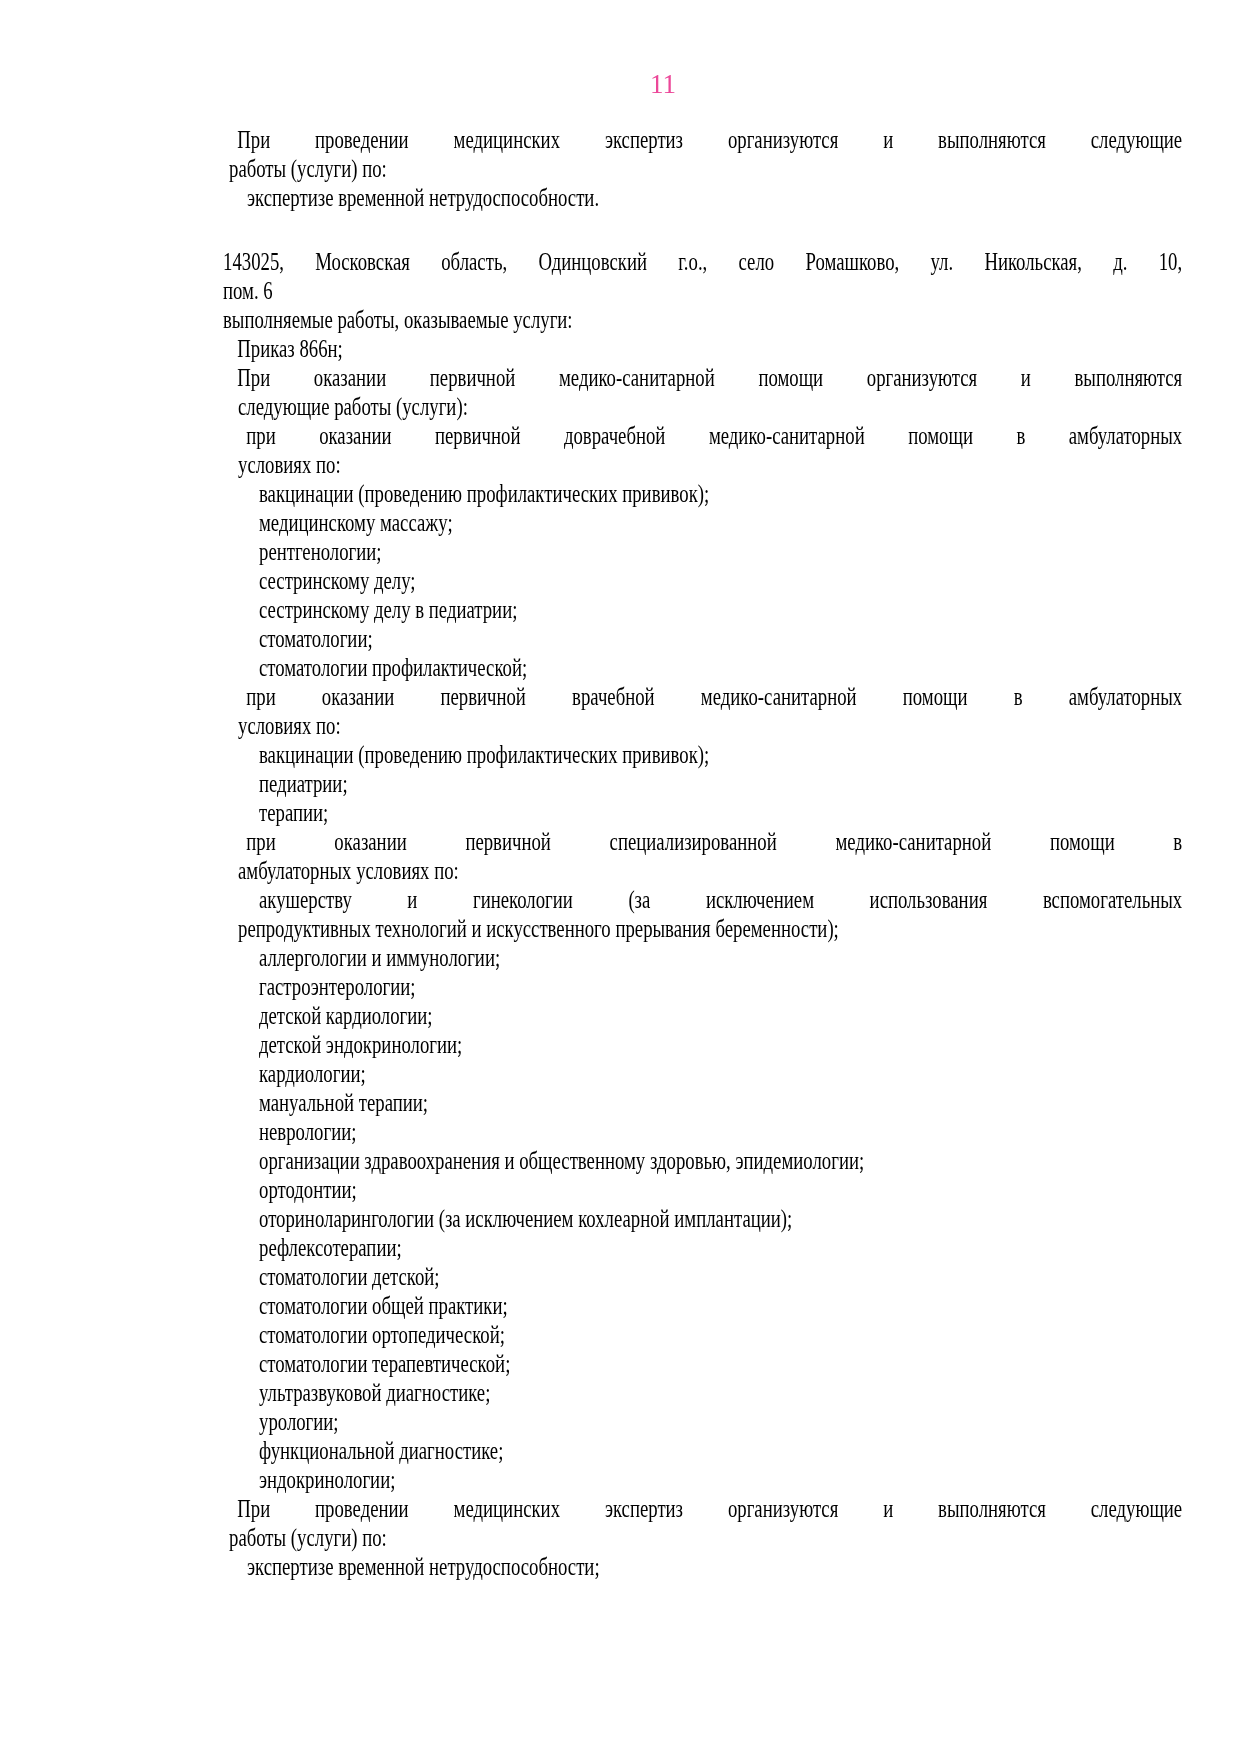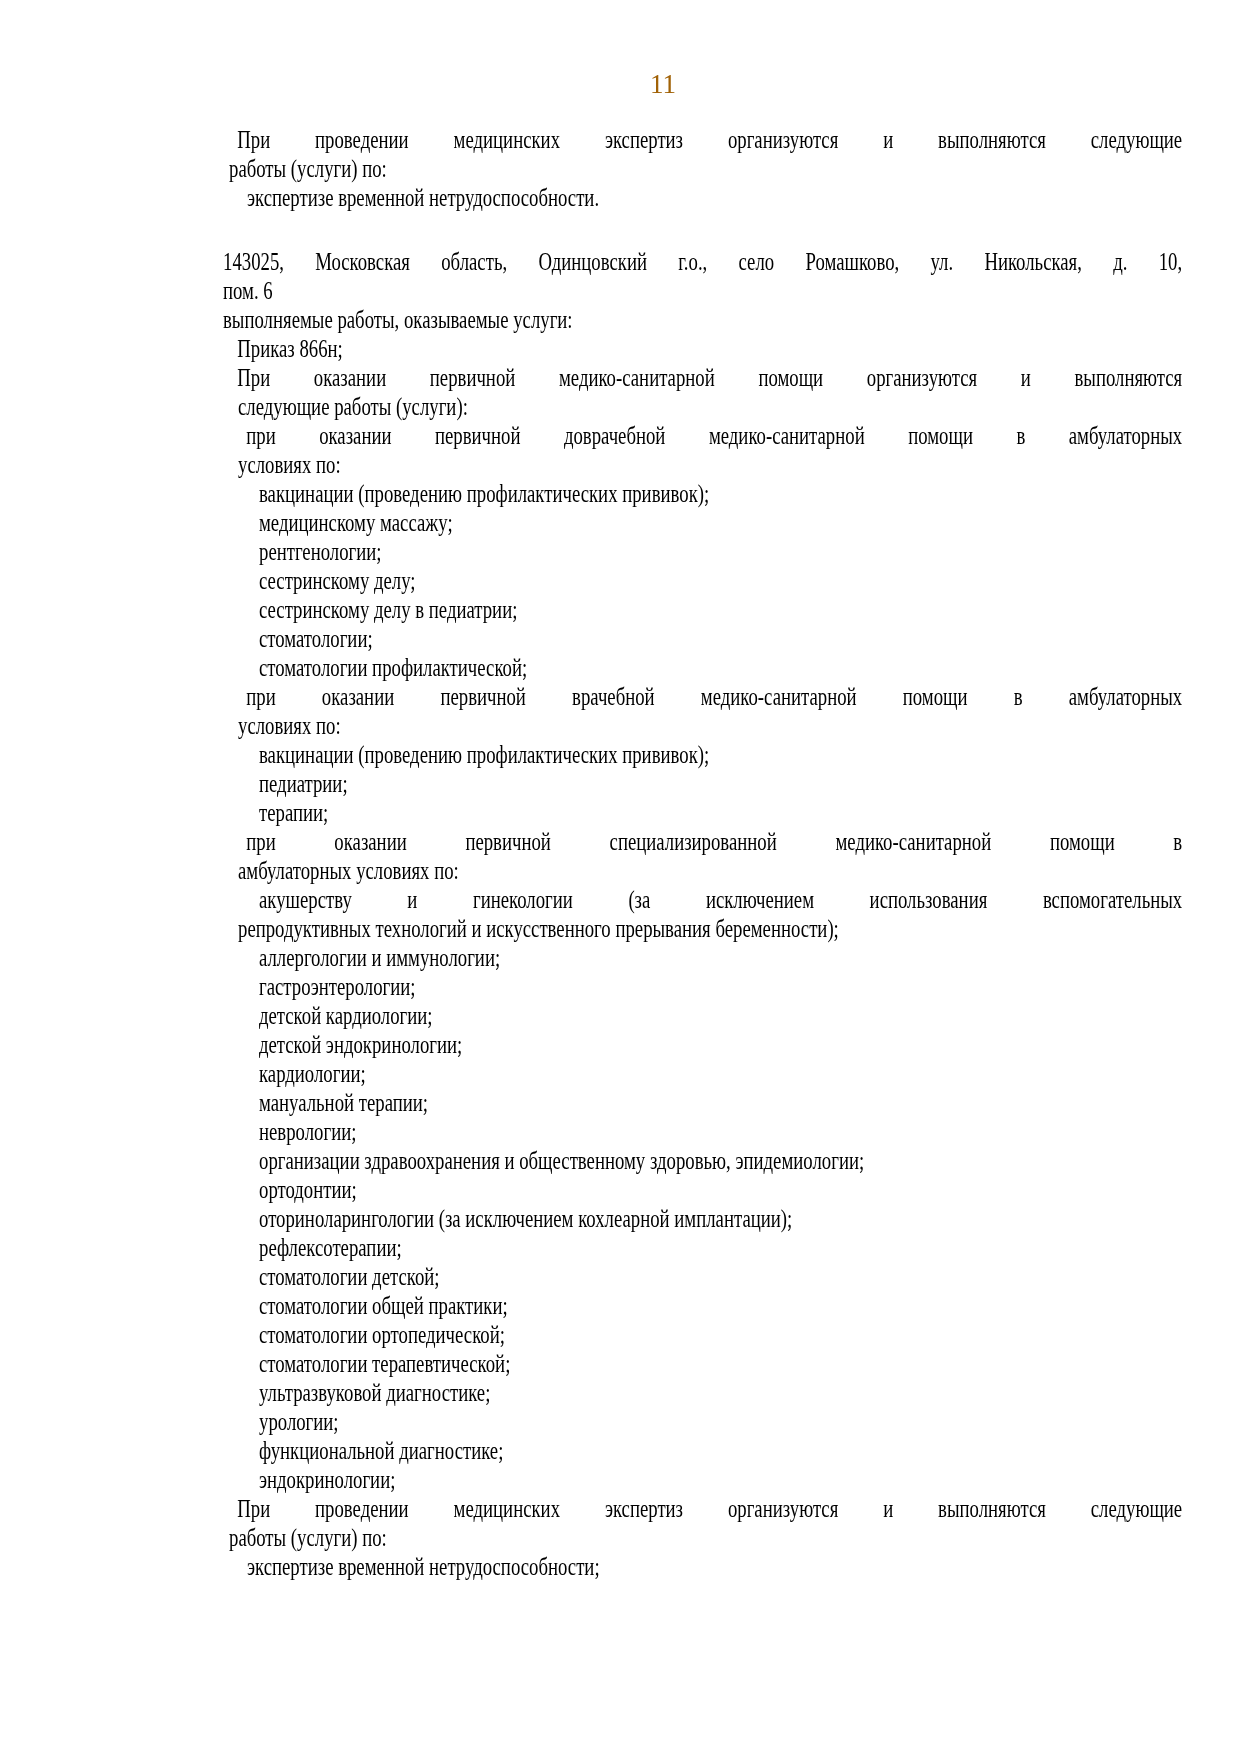--- a/index.html
+++ b/index.html
@@ -15,21 +15,21 @@
     color: #000000;
     font-family: "Liberation Serif", "DejaVu Serif", serif;
     overflow: hidden;
   }
   .pageno {
     position: absolute;
     left: 650px;
     top: 70px;
     font-size: 27px;
     line-height: 29px;
-    color: #a16207;
+    color: #ec4899;
   }
   
   .content {
     position: absolute;
     left: 223px;
     top: 125px;
     width: 1279px;          
     transform: scaleX(0.75);
     transform-origin: 0 0;
   }

